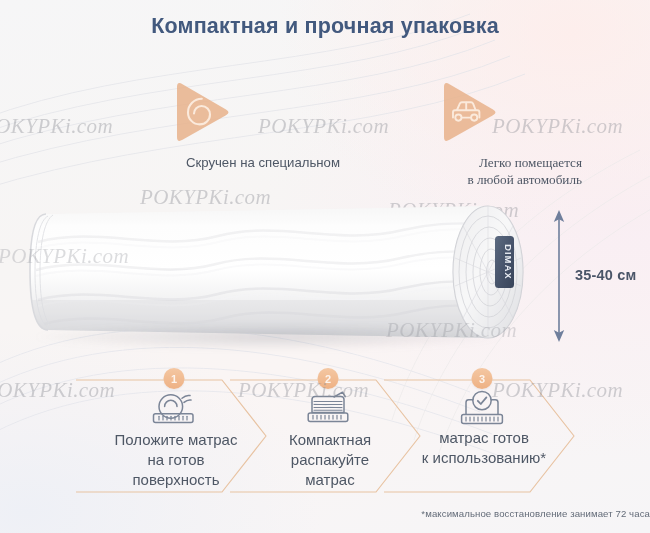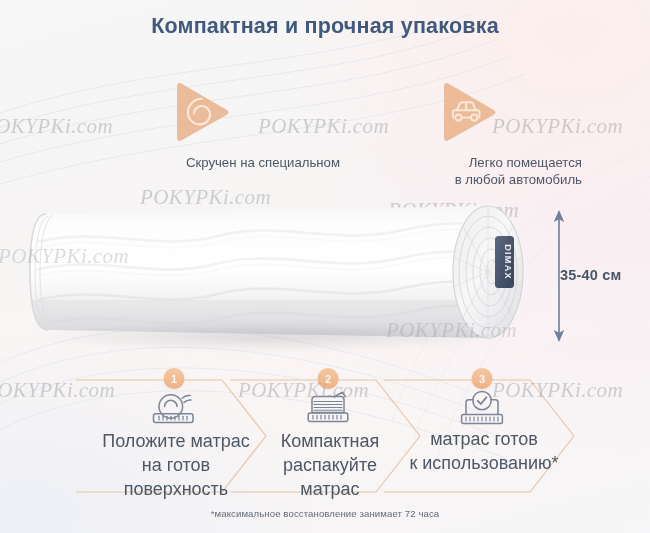--- a/index.html
+++ b/index.html
@@ -20,38 +20,38 @@
 
   
   .title{
     position:absolute;left:0;right:0;top:14px;text-align:center;
     font-size:21.5px;font-weight:bold;letter-spacing:.2px;color:#42597e;
   }
 
   
   .feature{position:absolute;text-align:center;}
   .feat-a{left:60px;top:76px;width:280px;}
-  .feat-b{left:352px;top:76px;width:230px;}
+  .feat-b{left:352px;top:76px;width:230px;font-family:Liberation Serif, serif;}
   .tri-wrap{height:72px;display:flex;align-items:center;justify-content:center;}
   .feat-txt{
     margin-top:6px;font-size:13.2px;line-height:1.32;color:#4e5765;text-align:right;
   }
 
   
   .roll-wrap{position:absolute;left:8px;top:196px;width:545px;height:160px;}
   .roll-shadow{
     position:absolute;left:26px;top:128px;width:470px;height:26px;
     background:radial-gradient(ellipse at 50% 50%, rgba(110,112,125,.22) 0%, rgba(110,112,125,0) 72%);
     filter:blur(3px);
   }
 
   
   .dim{position:absolute;left:548px;top:206px;width:100px;height:140px;}
   .dim-label{
-    position:absolute;left:12px;top:61px;font-size:14.5px;font-weight:bold;color:#4a5568;
+    position:absolute;left:27px;top:61px;font-size:14.5px;font-weight:bold;color:#4a5568;
     letter-spacing:.2px;white-space:nowrap;
   }
 
   
   .steps{position:absolute;left:18px;top:376px;width:614px;height:122px;}
   .step{position:absolute;top:0;width:196px;height:120px;}
   .step-1{left:58px;}
   .step-2{left:212px;}
   .step-3{left:366px;}
   .chev{position:absolute;inset:0;}
@@ -59,27 +59,27 @@
     position:absolute;top:-8px;left:50%;transform:translateX(-50%);
     width:21px;height:21px;border-radius:50%;
     background:linear-gradient(180deg,#f4c7a2 0%,#eeb184 100%);
     color:#fdf4ed;font-size:11px;font-weight:bold;
     display:flex;align-items:center;justify-content:center;
     box-shadow:0 1px 2px rgba(0,0,0,.06);
   }
   .step-ico{position:absolute;top:13px;left:50%;transform:translateX(-50%);}
   .step-txt{
     position:absolute;top:54px;left:4px;right:0;text-align:center;
-    font-size:18px;line-height:1.33;color:#4e5765;
+    font-size:15px;line-height:1.33;color:#4e5765;
   }
   .step-3 .step-txt{top:52px;}
 
   
   .footnote{
-    position:absolute;left:0;right:0;top:508px;text-align:center;
+    position:absolute;left:0;right:0;top:508px;text-align:right;
     font-size:9.6px;color:#636b78;letter-spacing:.1px;
   }
 
   
   .wm{
     position:absolute;font-family:"Liberation Serif","DejaVu Serif",serif;
     font-style:italic;font-weight:normal;color:#8d8f96;opacity:.40;
     font-size:21px;white-space:nowrap;letter-spacing:.4px;pointer-events:none;
     user-select:none;
   }

